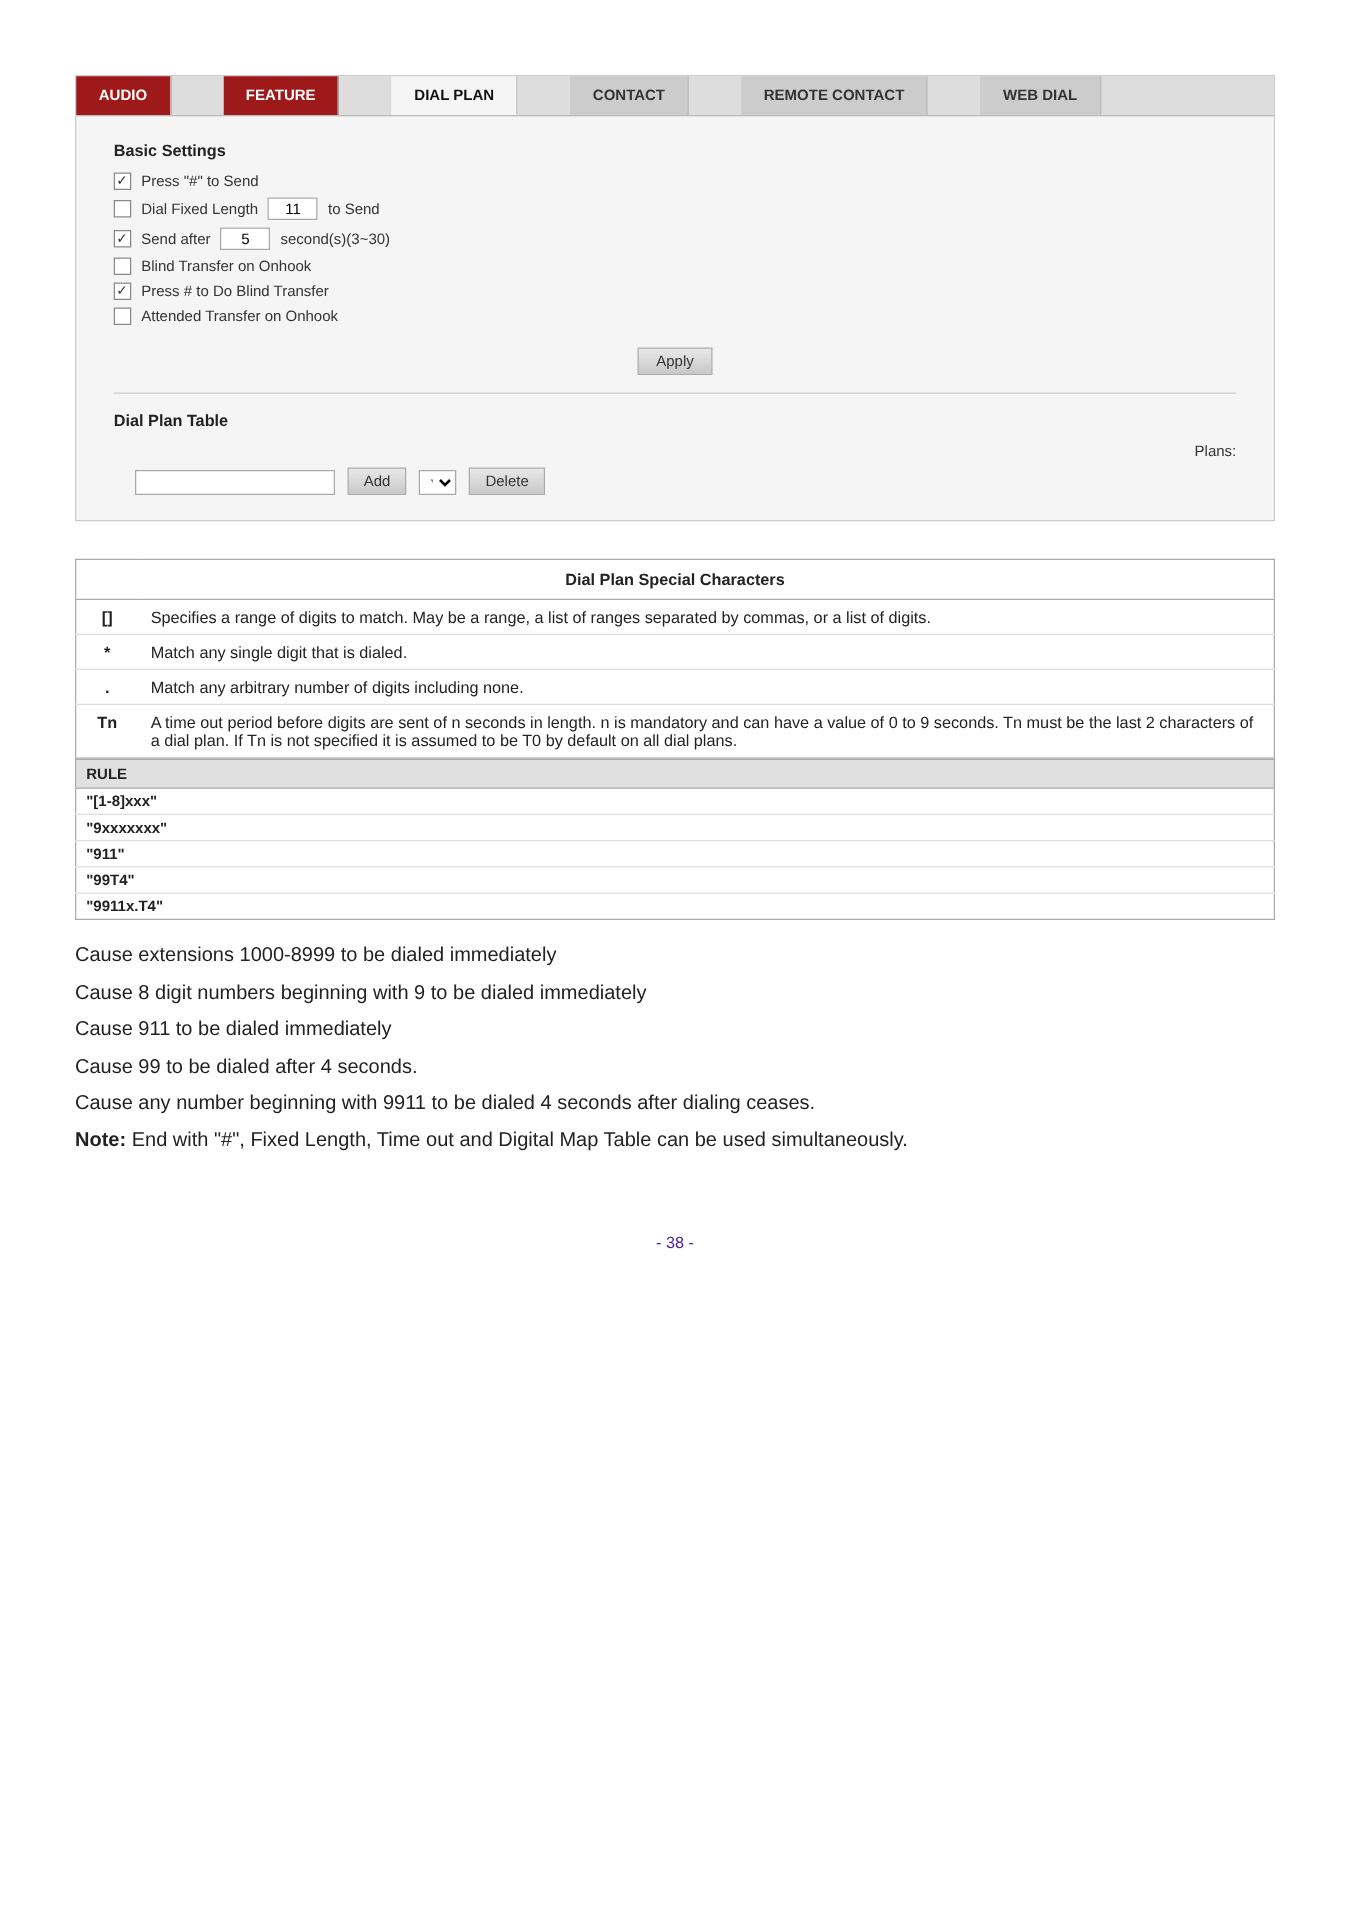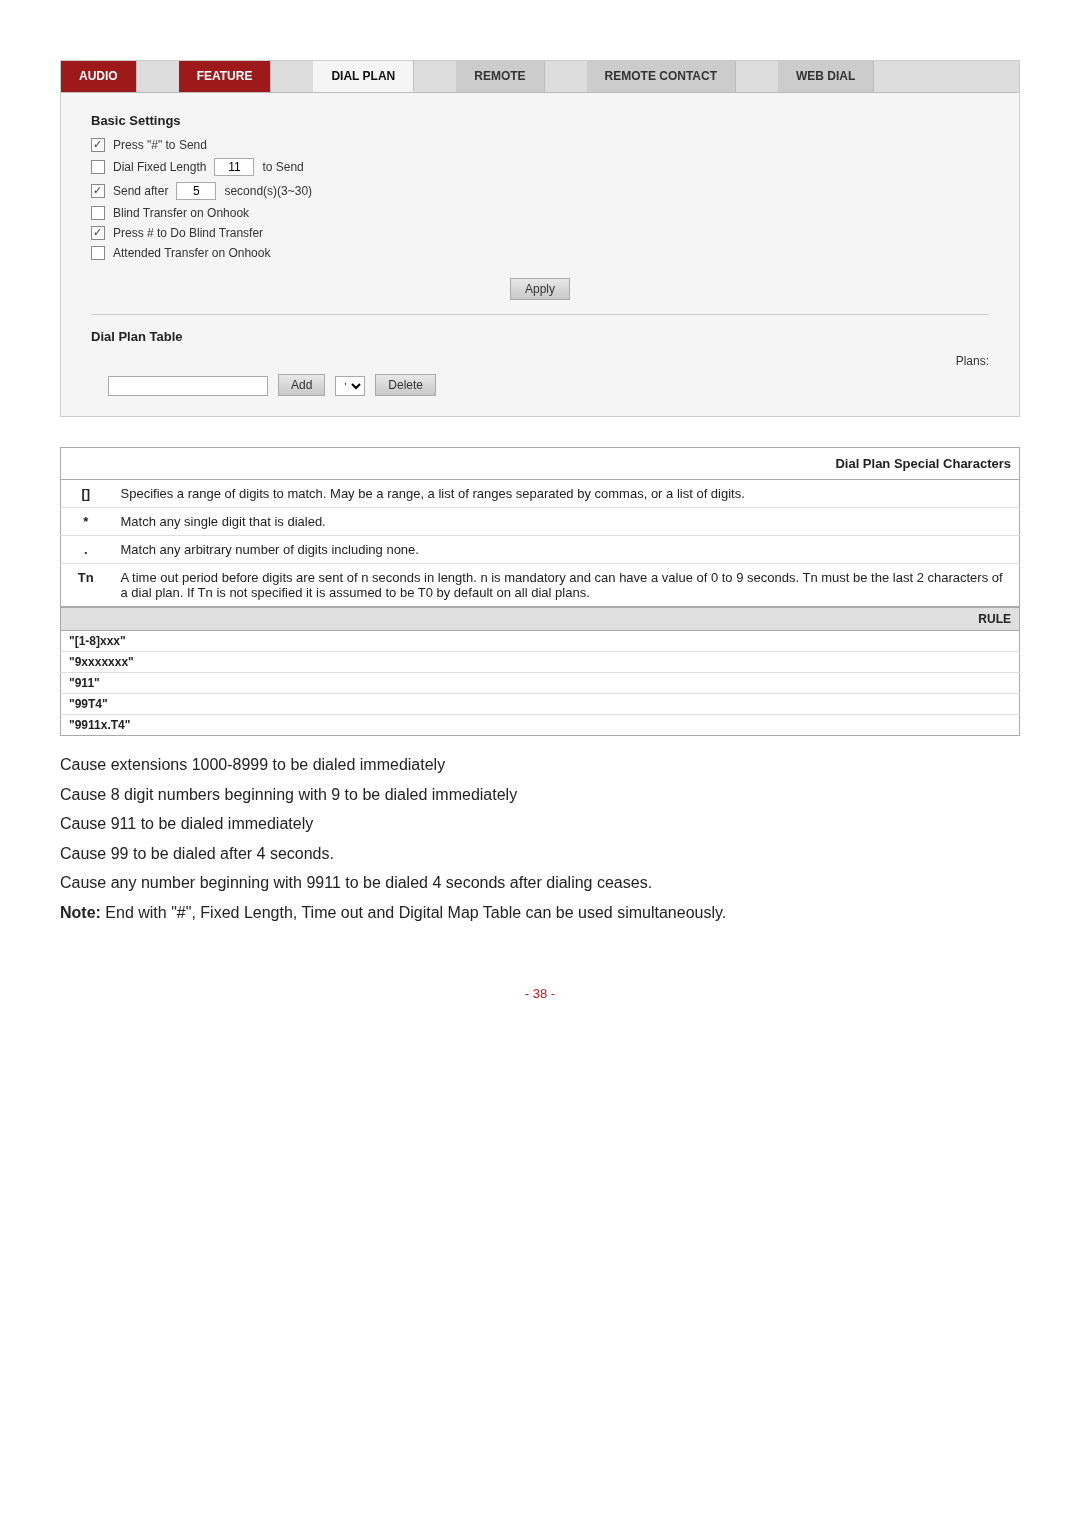--- a/index.html
+++ b/index.html
@@ -167,21 +167,21 @@
       border: 1px solid #aaa;
       width: 100%;
       border-collapse: collapse;
       margin-bottom: 0;
     }
 
     .special-chars-table th {
       background: #fff;
       font-weight: bold;
       font-size: 13px;
-      text-align: right;
+      text-align: center;
       padding: 8px;
       border-bottom: 1px solid #aaa;
     }
 
     .special-chars-table td {
       padding: 6px 10px;
       vertical-align: top;
       font-size: 13px;
       border-bottom: 1px solid #ddd;
     }
@@ -203,21 +203,20 @@
       border-collapse: collapse;
       margin-top: 0;
     }
 
     .rule-table thead td {
       background: #e0e0e0;
       font-weight: bold;
       font-size: 12px;
       padding: 4px 8px;
       border-bottom: 1px solid #aaa;
-      text-align: right;
     }
 
     .rule-table tbody td {
       font-size: 12px;
       padding: 3px 8px;
       border-bottom: 1px solid #ddd;
       font-weight: bold;
     }
 
     .rule-table tbody tr:last-child td {
@@ -233,32 +232,32 @@
 
     .descriptions p {
       margin-bottom: 4px;
     }
 
     
     .page-number {
       text-align: center;
       font-size: 13px;
       margin-top: 60px;
-      color: #b91c1c;
+      color: #4c1d95;
     }
   </style>
 </head>
 <body>
 
 <div class="top-panel">
   <div class="tab-bar">
     <div class="tab feature">AUDIO</div>
     <div class="tab feature">FEATURE</div>
     <div class="tab active">DIAL PLAN</div>
-    <div class="tab">REMOTE</div>
+    <div class="tab">CONTACT</div>
     <div class="tab">REMOTE CONTACT</div>
     <div class="tab">WEB DIAL</div>
   </div>
 
   <div class="panel-content">
     <div class="section-title">Basic Settings</div>
 
     <div class="settings-row">
       <div class="checkbox checked"></div>
       <span class="settings-label">Press "#" to Send</span>

